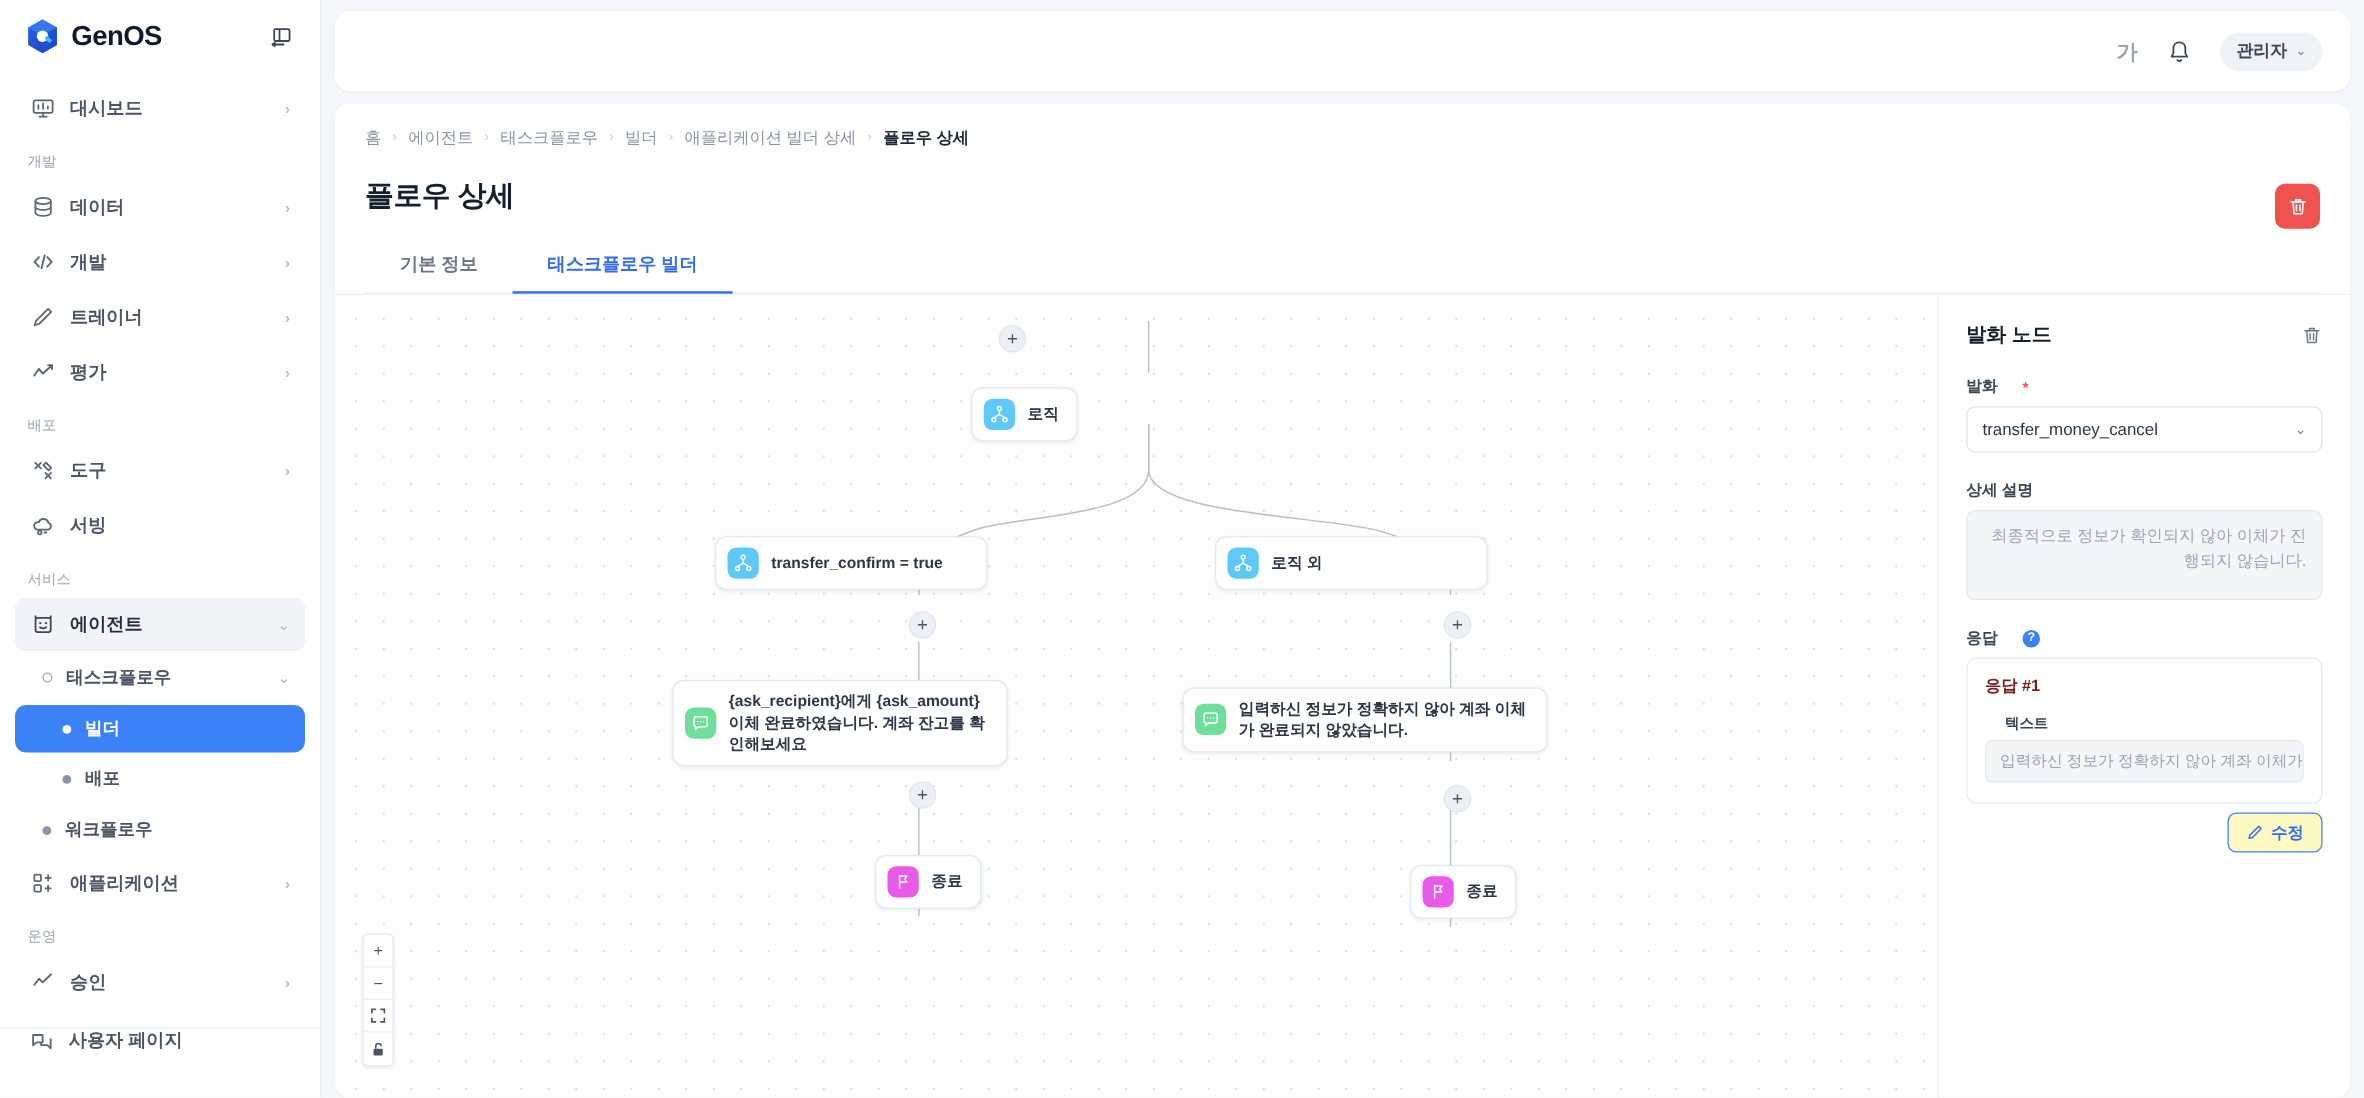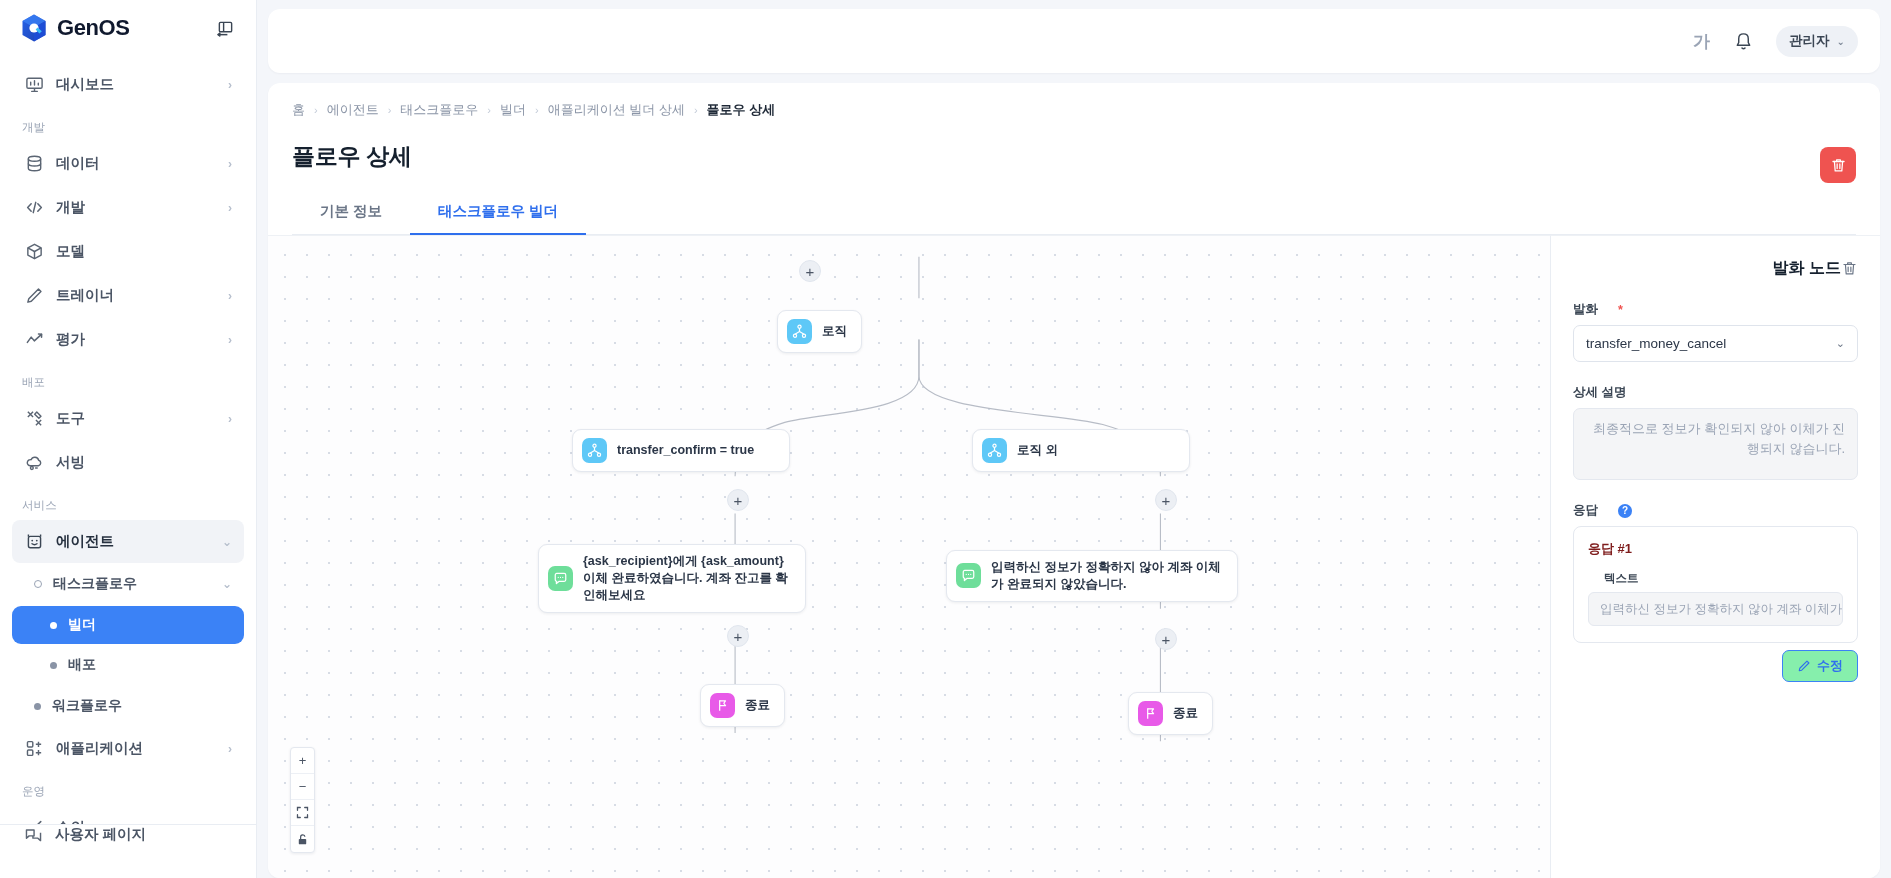--- a/index.html
+++ b/index.html
@@ -153,21 +153,21 @@
     border-bottom: 1px solid #edf0f5; cursor: pointer; color: #4b5565; font-size: 13px;
   }
   .ctrl:last-child { border-bottom: none; }
 
   
   .panel {
     width: 330px; flex: 0 0 330px; background: #fff;
     border-left: 1px solid #e9edf3; border-top: 1px solid #eef1f5;
     padding: 22px 22px 0 22px; overflow: hidden; position: relative;
   }
-  .panel-head { display: flex; align-items: center; justify-content: flex-end; }
+  .panel-head { display: flex; align-items: center; justify-content: space-between; }
   .panel-title { font-size: 16px; font-weight: 700; color: #15202e; }
   .trash-ico { cursor: pointer; color: #6b7687; display: flex; }
   .fld { margin-top: 22px; }
   .fld-label { font-size: 12.5px; font-weight: 700; color: #3b4654; margin-bottom: 7px; display: flex; align-items: center; gap: 20px; }
   .req { color: #ef5350; }
   .help-ico {
     width: 14px; height: 14px; border-radius: 50%; background: #3b82f6; color: #fff;
     font-size: 10px; font-weight: 700; display: inline-flex; align-items: center; justify-content: center;
     cursor: pointer;
   }
@@ -185,21 +185,21 @@
   .resp-title { font-size: 13px; font-weight: 700; color: #7f1d1d; }
   .resp-sub { font-size: 11.5px; font-weight: 700; color: #3b4654; margin: 13px 0 6px 16px; }
   .resp-input {
     height: 34px; border: 1px solid #e4e8ef; border-radius: 6px; background: #f4f5f7;
     display: flex; align-items: center; padding: 0 11px; font-size: 12.5px; color: #9aa4b5;
     overflow: hidden; white-space: nowrap; cursor: text;
   }
   .edit-btn {
     position: absolute; right: 22px; bottom: 196px;
     display: flex; align-items: center; gap: 6px;
-    border: 1px solid #3b82f6; color: #2f6fed; background: #86efac;
+    border: 1px solid #3b82f6; color: #2f6fed; background: #fef9c3;
     border-radius: 7px; height: 32px; padding: 0 14px; font-size: 13px; font-weight: 700; cursor: pointer;
   }
 </style>
 </head>
 <body>
 
 <div class="app">
 
   <aside class="sidebar">
     <div class="sb-top">
@@ -265,31 +265,20 @@
           <svg width="19" height="19" viewBox="0 0 20 20" fill="none" stroke="#5b6573" stroke-width="1.6" stroke-linecap="round" stroke-linejoin="round">
             <path d="M6.5 6 L2.8 10 L6.5 14"></path>
             <path d="M13.5 6 L17.2 10 L13.5 14"></path>
             <path d="M11.3 4.6 L8.7 15.4"></path>
           </svg>
         </span>
         <span class="lbl">개발</span>
         <span class="chev">›</span>
       </div>
 
-      <div class="nav-item">
-        <span class="ico">
-          <svg width="19" height="19" viewBox="0 0 20 20" fill="none" stroke="#5b6573" stroke-width="1.5" stroke-linejoin="round">
-            <path d="M10 2.4 L17 6.2 V13.8 L10 17.6 L3 13.8 V6.2 Z"></path>
-            <path d="M3 6.2 L10 10 L17 6.2"></path>
-            <path d="M10 10 V17.6"></path>
-          </svg>
-        </span>
-        <span class="lbl">모델</span>
-        <span class="chev"></span>
-      </div>
 
       <div class="nav-item">
         <span class="ico">
           <svg width="19" height="19" viewBox="0 0 20 20" fill="none" stroke="#5b6573" stroke-width="1.5" stroke-linejoin="round">
             <path d="M14.2 3.2 L16.8 5.8 L6.6 16 L3 17 L4 13.4 Z"></path>
           </svg>
         </span>
         <span class="lbl">트레이너</span>
         <span class="chev">›</span>
       </div>

